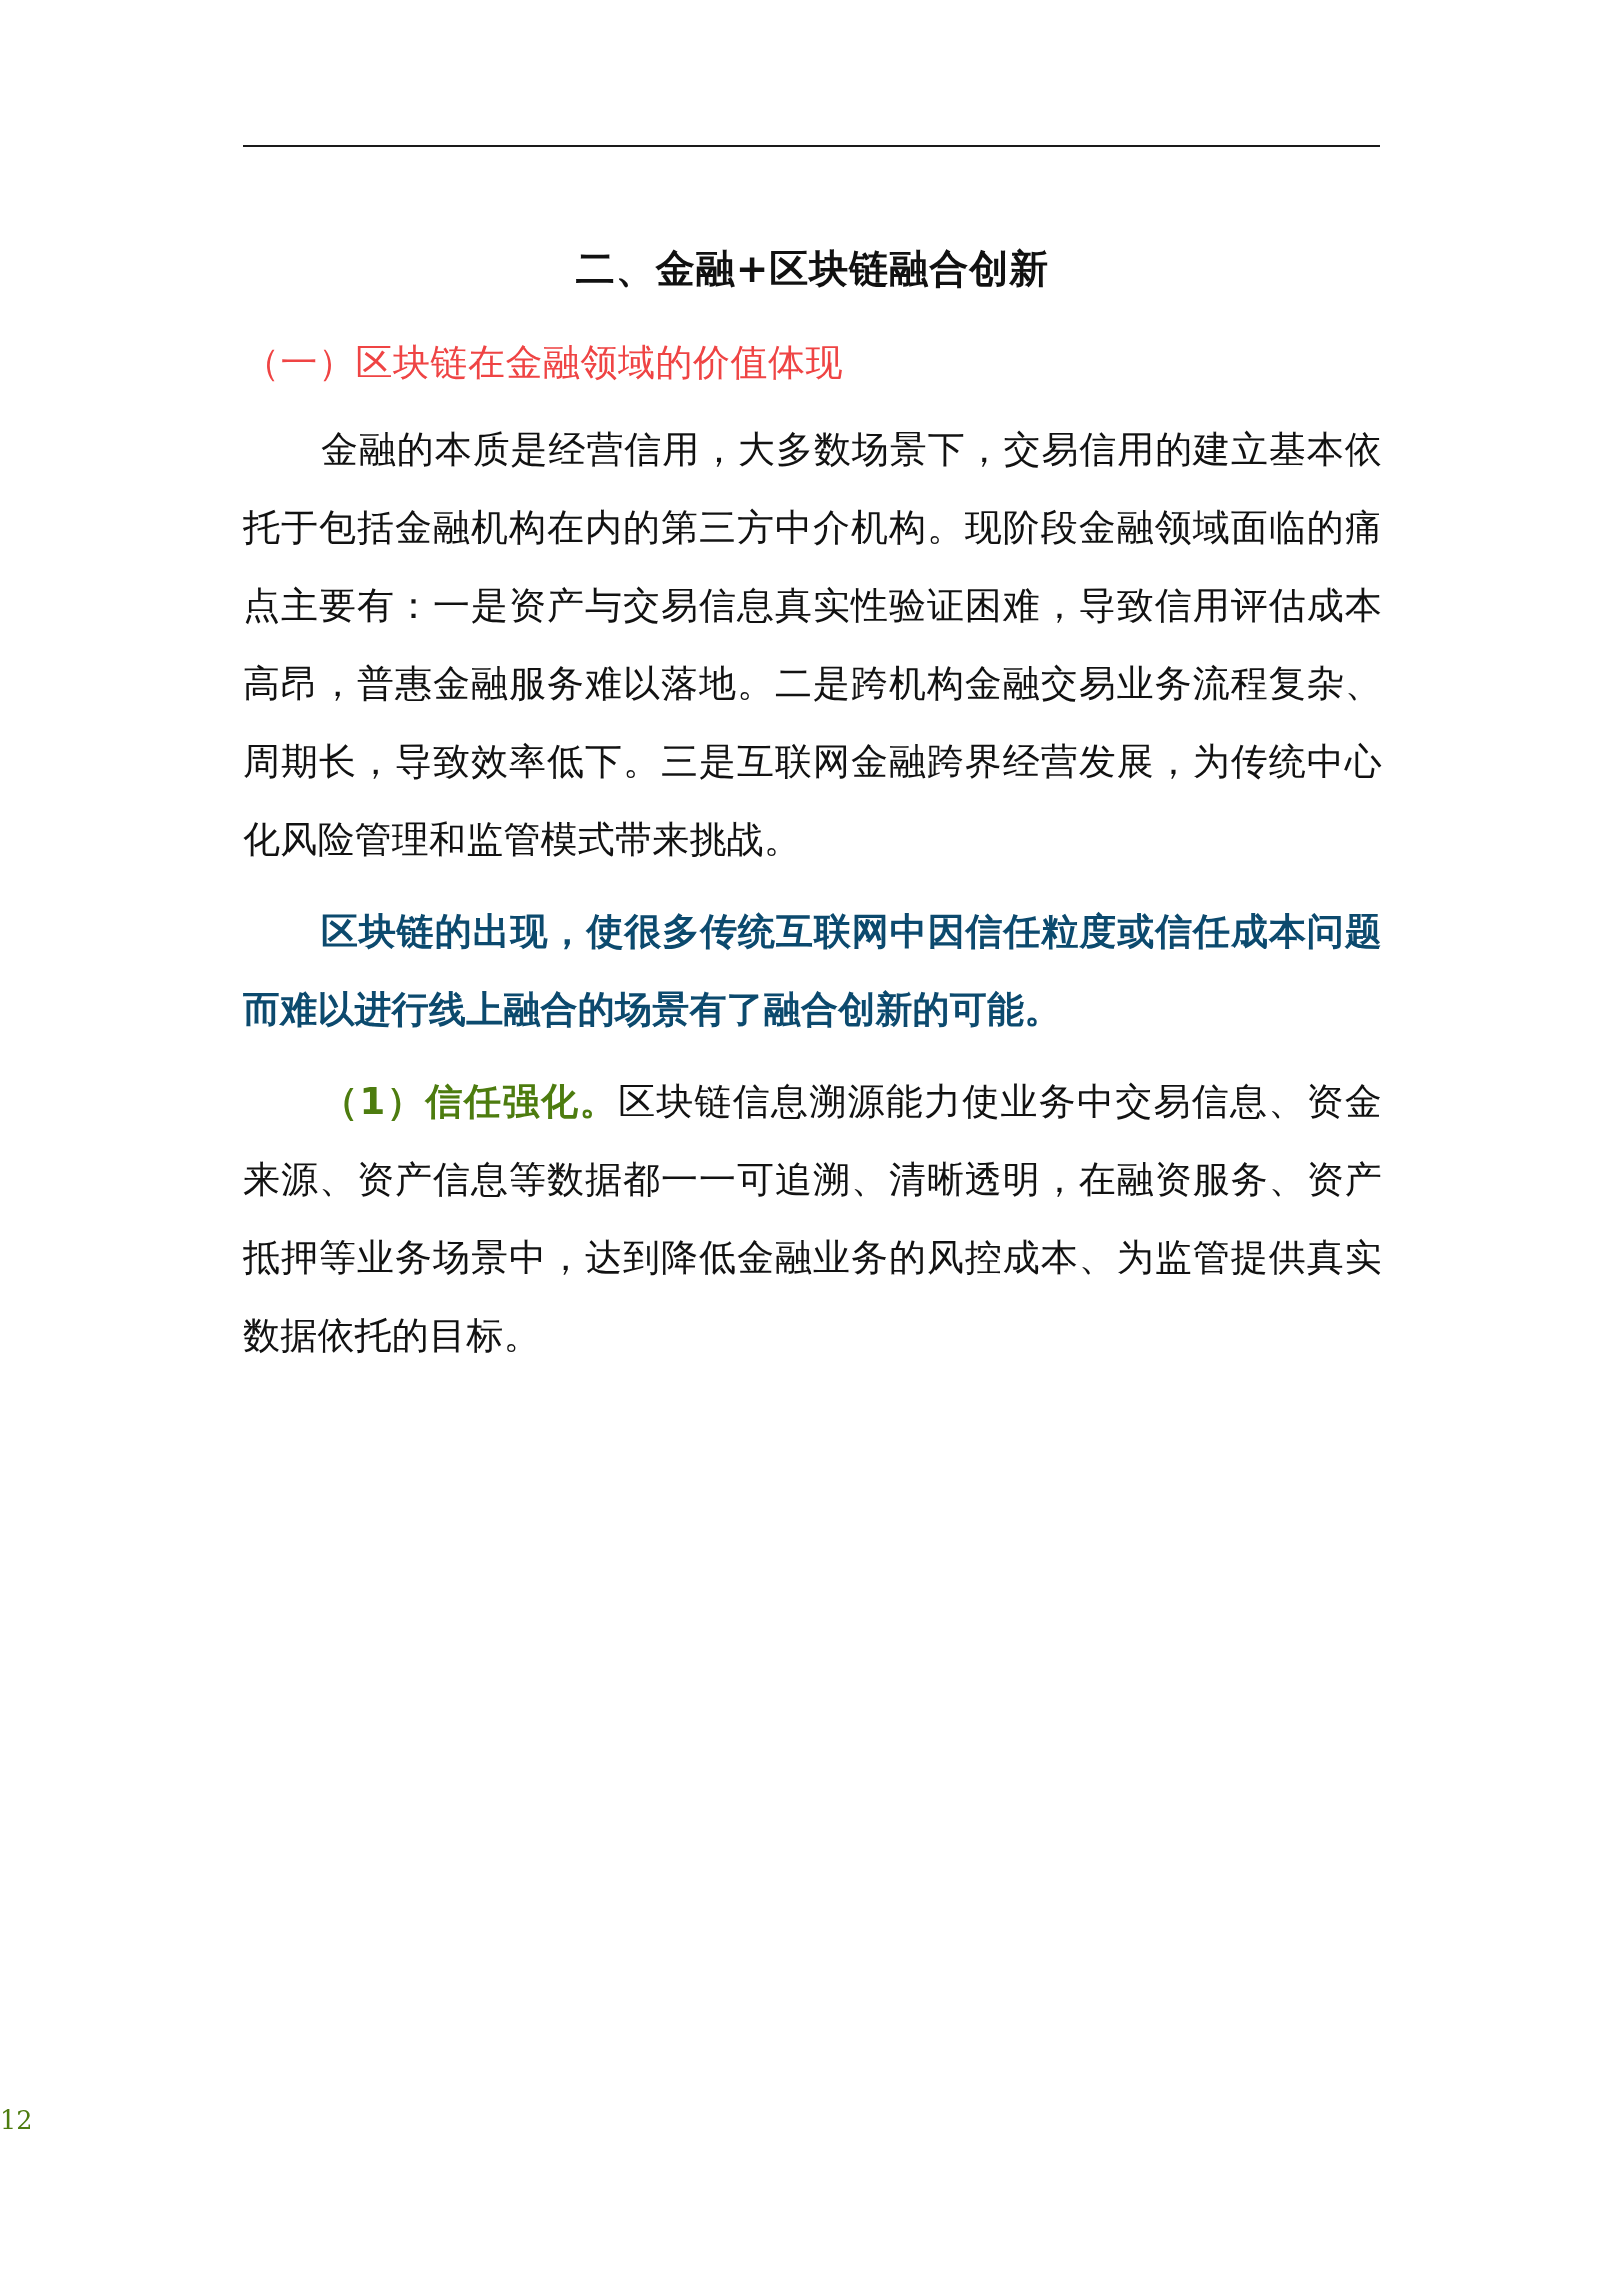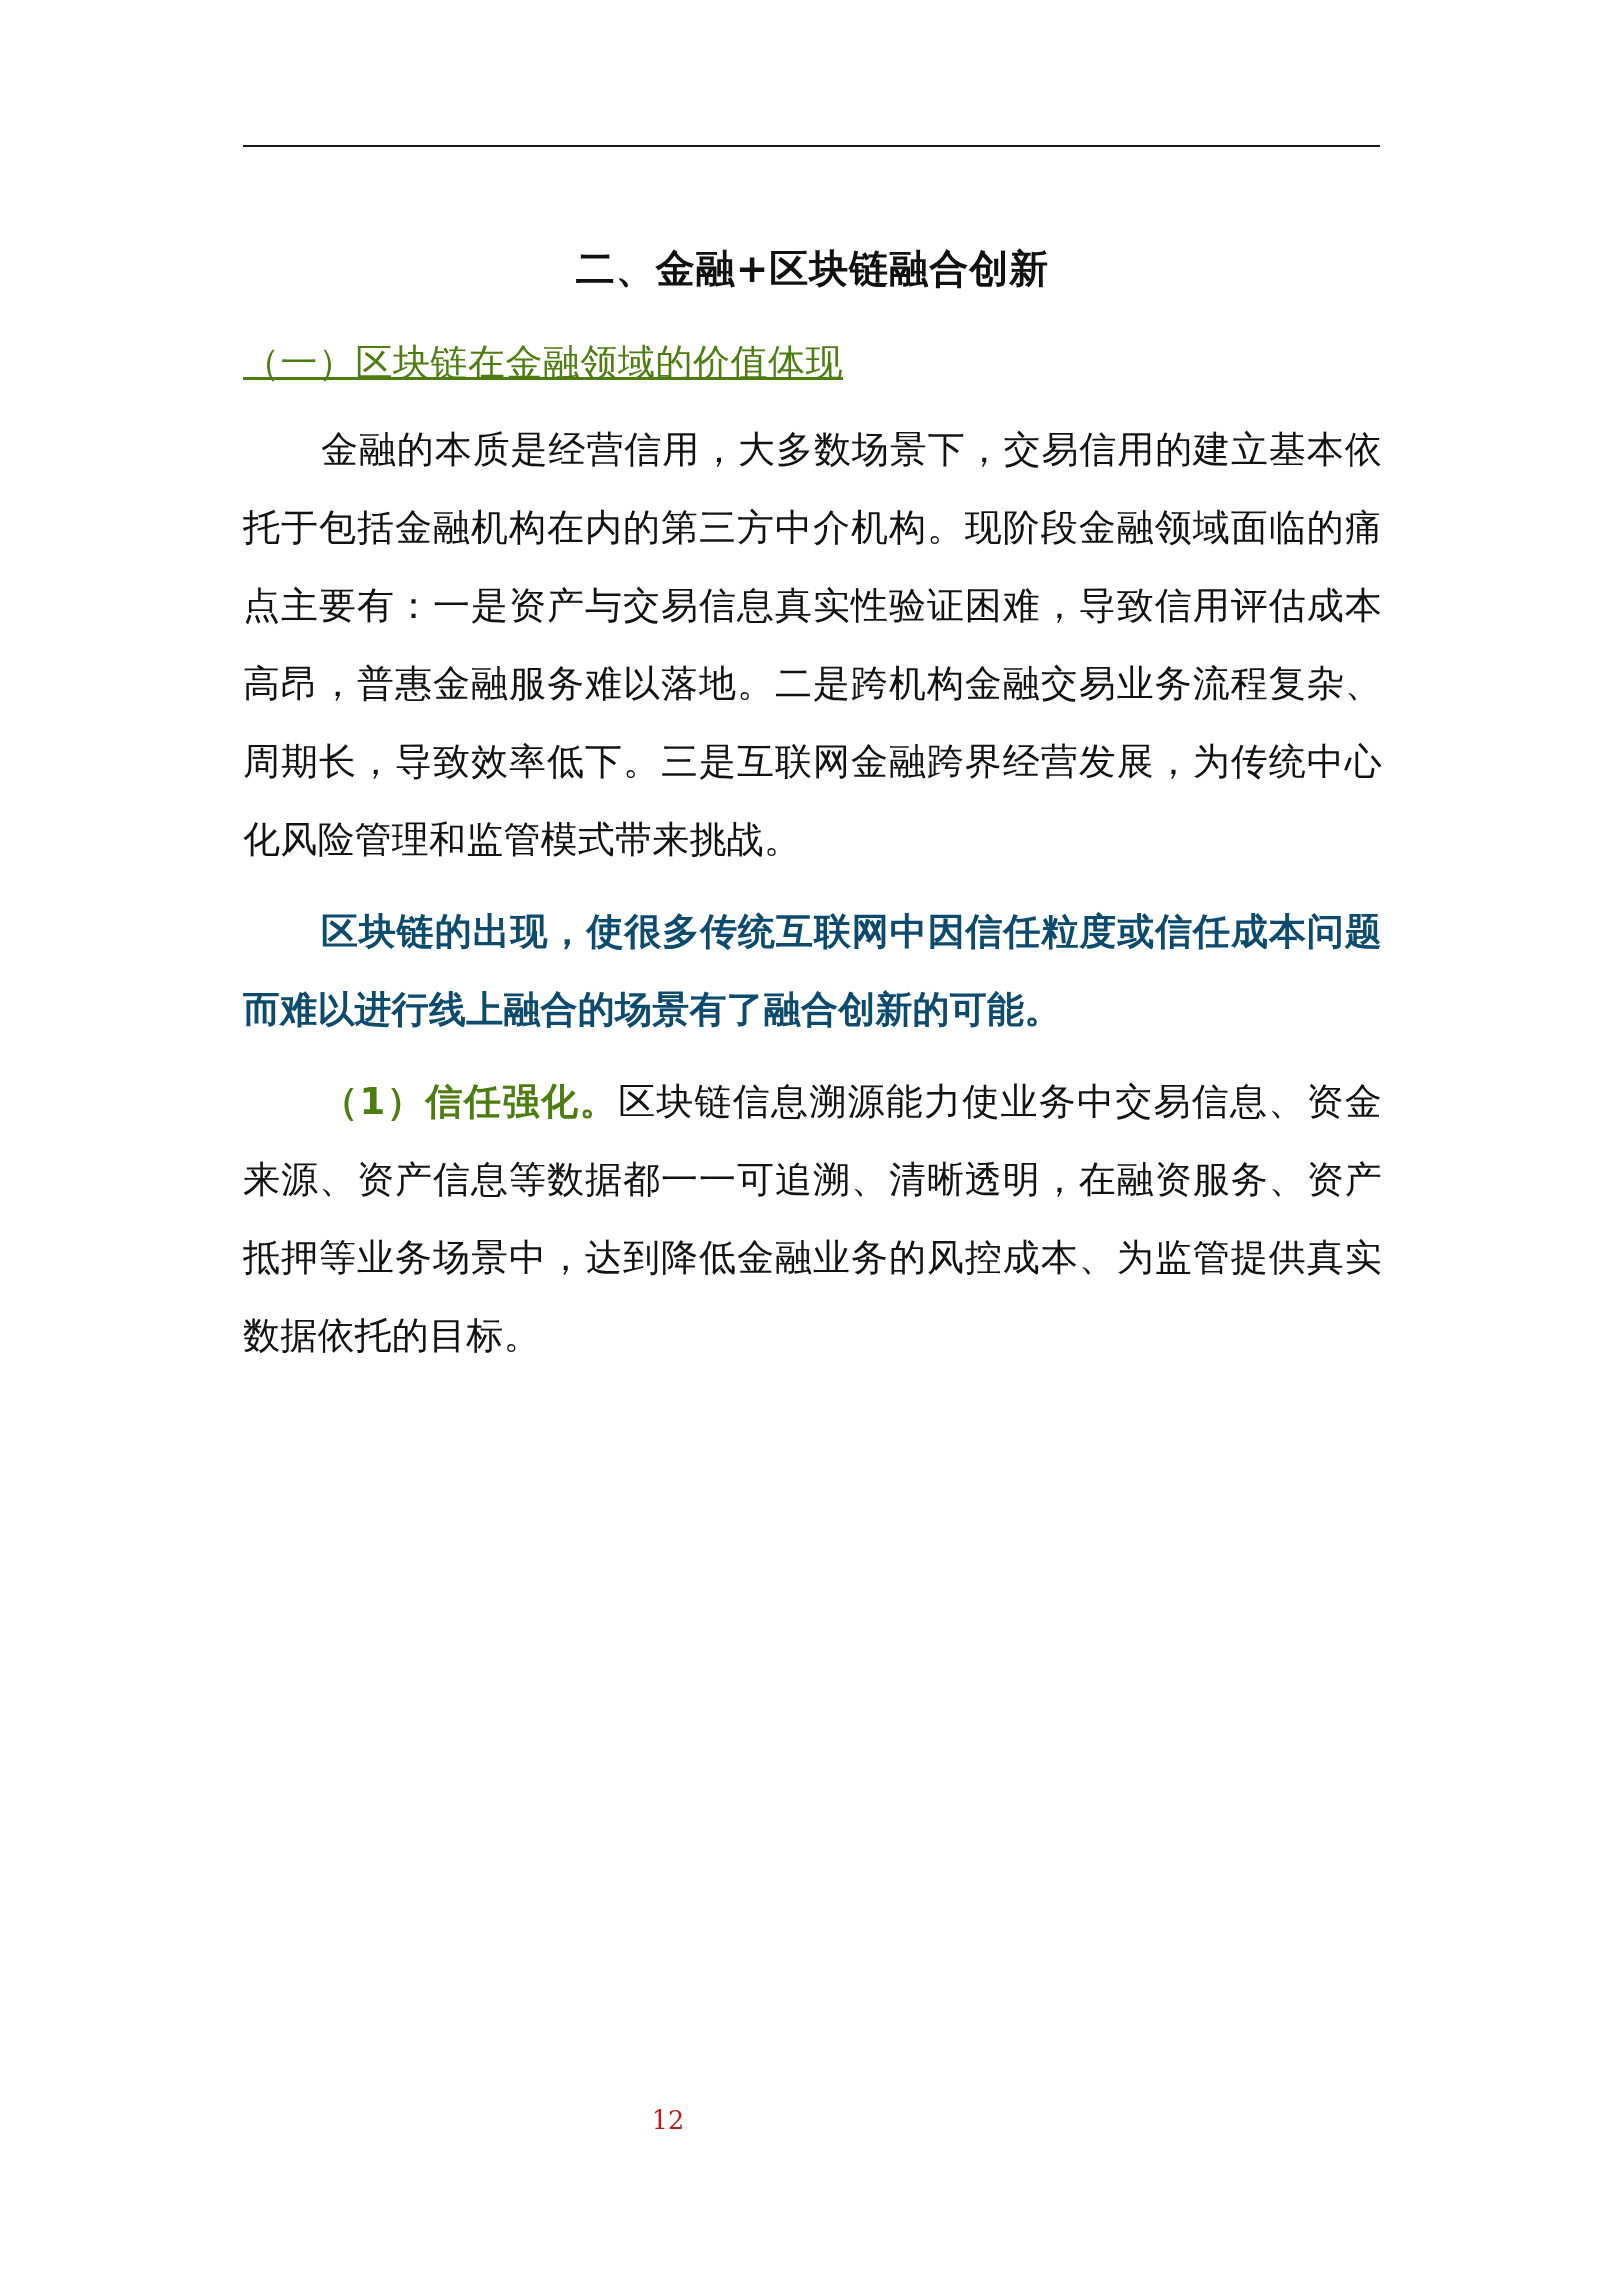--- a/index.html
+++ b/index.html
@@ -53,22 +53,21 @@
   }
 
   .section-heading {
     font-family: "DejaVu Serif", "Liberation Serif", serif;
     font-size: 37px;
     line-height: 74px;
     margin: 0 0 5.9px 0;
     text-align: justify;
     text-align-last: left;
     letter-spacing: 0.5px;
-    color: #4d7c0f;
-    text-decoration: underline;
+    color: #ef4444;
   }
 
   .para {
     font-family: "DejaVu Serif", "Liberation Serif", serif;
     font-size: 37px;
     line-height: 78px;
     margin: 0;
     text-align: justify;
     text-align-last: left;
     text-justify: inter-character;
@@ -103,24 +102,23 @@
   }
 
   .spacer-sm { height: 13.7px; }
   .spacer-xs { height: 5.9px; }
 
   .page-number {
     position: absolute;
     left: 0;
     top: 2105px;
     width: 1336px;
-    text-align: center;
     font-family: "DejaVu Serif", "Liberation Serif", serif;
     font-size: 25.5px;
-    color: #b91c1c;
+    color: #4d7c0f;
   }
 </style>
 </head>
 <body>
 
 <div class="page">
 
   <div class="header-rule"></div>
 
   <div class="content">

